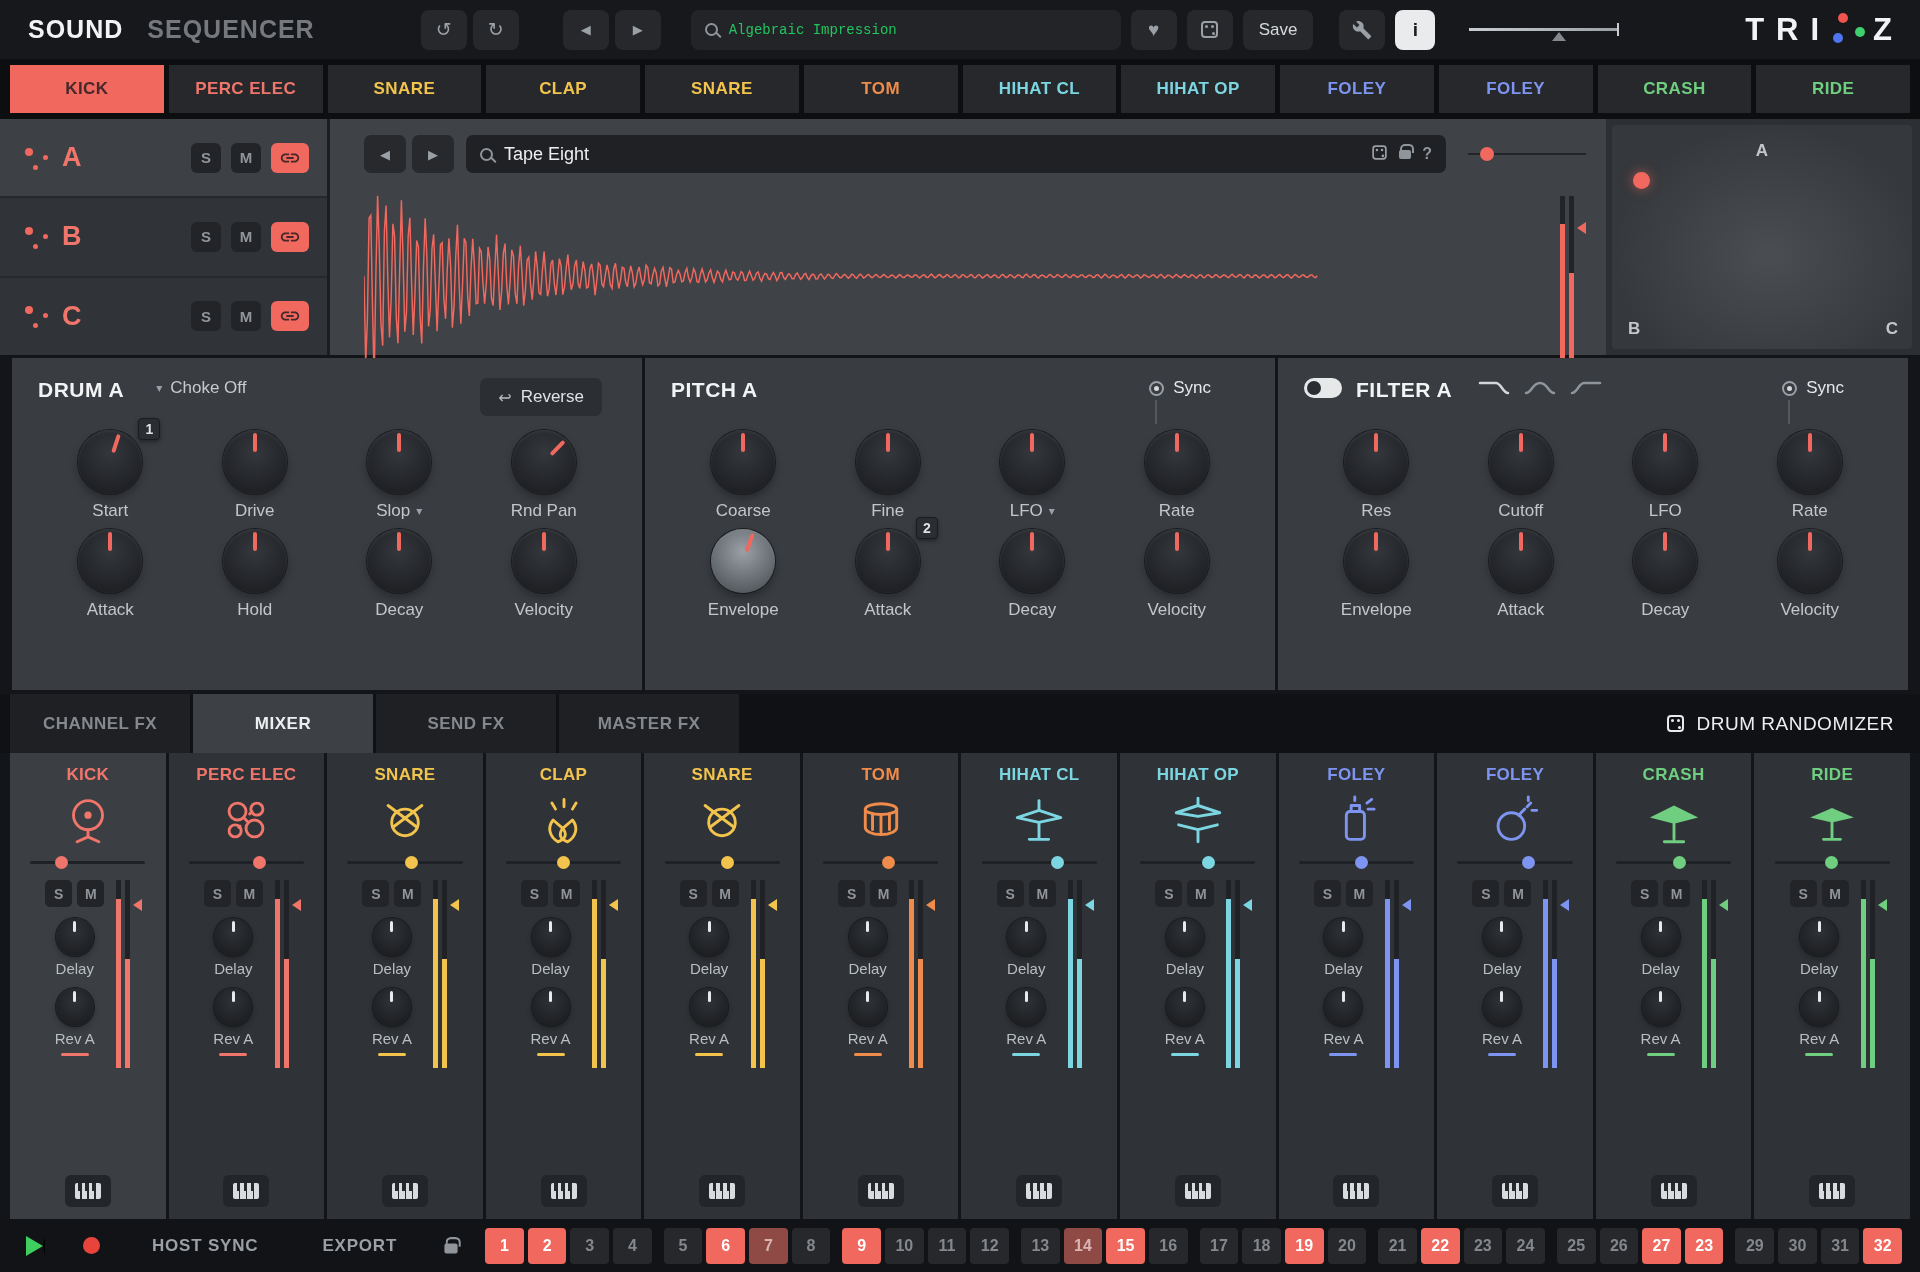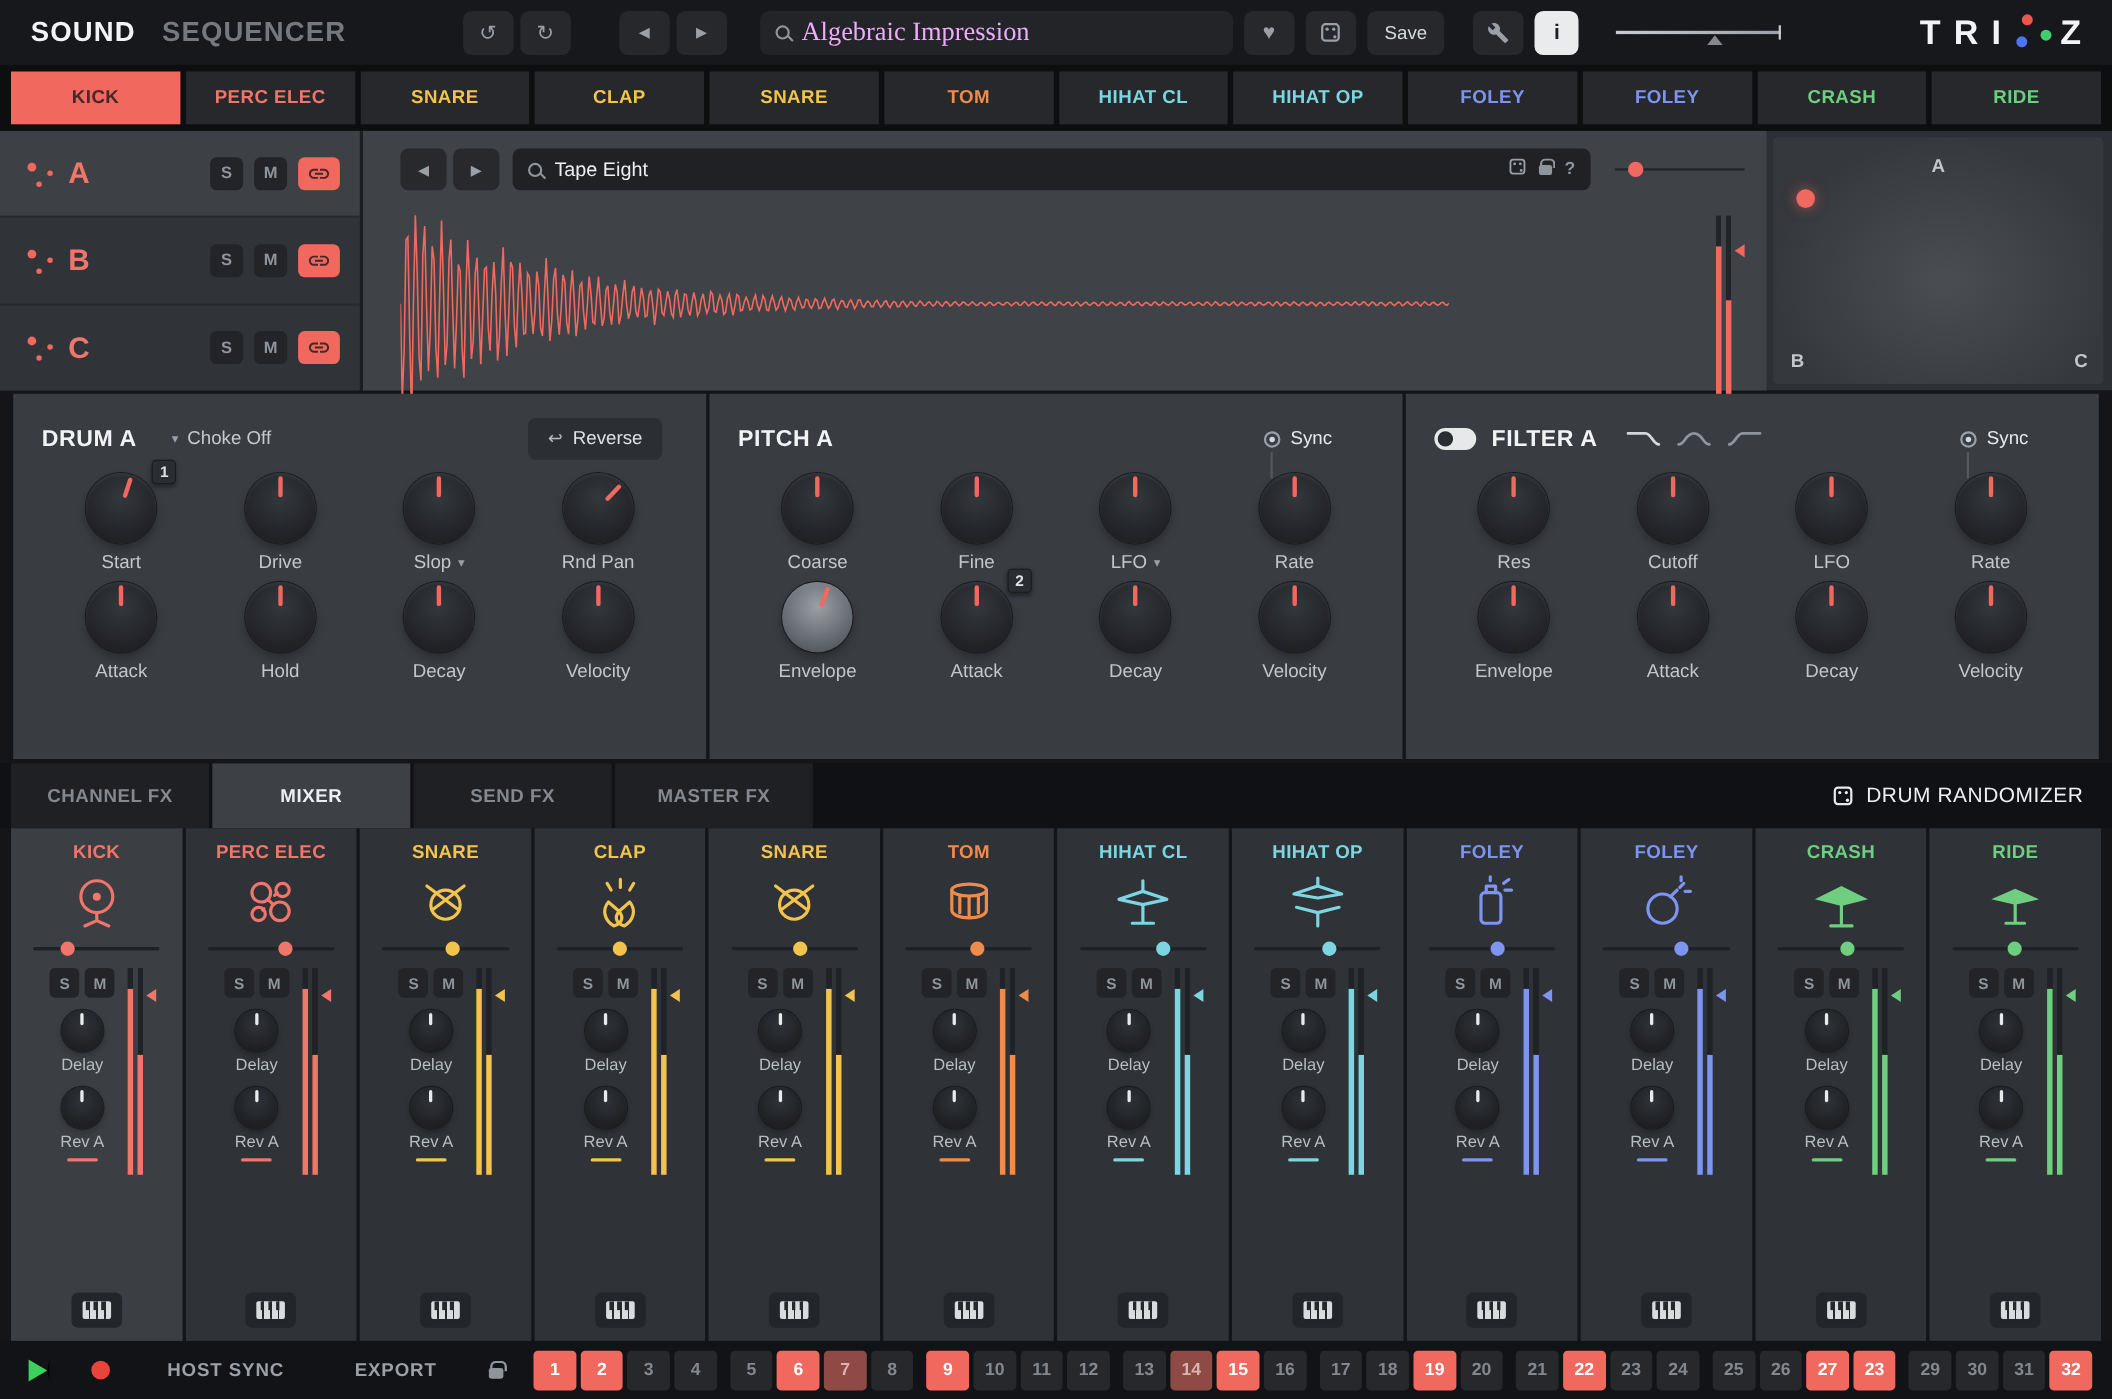--- a/index.html
+++ b/index.html
@@ -13,21 +13,21 @@
   
   .topbar{height:59px;background:#17181b;display:flex;align-items:center;padding:0 28px;gap:10px}
   .brand1{font-size:25px;font-weight:bold;color:#f2f3f5;letter-spacing:1px}
   .brand2{font-size:25px;font-weight:bold;color:#75797e;letter-spacing:1px;margin-left:14px}
   .tb-btn{height:40px;min-width:46px;background:#26282c;border:none;border-radius:8px;color:#9aa0a5;
           font-size:19px;display:flex;align-items:center;justify-content:center;cursor:pointer;font-family:inherit}
   .grp{display:flex;gap:6px}
   .g-undo{margin-left:96px}.g-nav{margin-left:34px}
   .searchbox{width:430px;height:40px;background:#222428;border-radius:8px;display:flex;align-items:center;
              padding:0 14px;gap:11px;margin-left:20px}
-  .searchbox input{flex:1;background:transparent;border:none;outline:none;color:#f0abfc;font-size:24px;font-family:Liberation Serif, serif}
+  .searchbox input{flex:1;background:transparent;border:none;outline:none;color:#22c55e;font-size:14px;font-family:Liberation Mono, monospace}
   .mag{width:13px;height:13px;border:2px solid #8f959a;border-radius:50%;position:relative;flex:0 0 auto}
   .mag::after{content:'';position:absolute;width:7px;height:2px;background:#8f959a;transform:rotate(45deg);
               right:-6px;bottom:-2px;border-radius:1px}
   .heart{font-size:19px}
   .dice{width:17px;height:17px;border:2px solid currentColor;border-radius:4px;position:relative;color:#9aa0a5;display:inline-block}
   .dice::before{content:'';position:absolute;width:3px;height:3px;border-radius:50%;background:currentColor;
                 top:2px;left:2px;box-shadow:7px 7px 0 currentColor}
   .dice::after{content:'';position:absolute;width:3px;height:3px;border-radius:50%;background:currentColor;top:2px;right:2px}
   .save-btn{font-size:17px;color:#d7dadd;padding:0 16px}
   .info-btn{background:#e9ebed;color:#1c1e21;font-weight:bold;font-size:19px;min-width:40px}
@@ -94,21 +94,21 @@
   .xypad span{position:absolute;color:#c3c7cb;font-size:17px;font-weight:bold}
   .xy-a{top:16px;left:50%;transform:translateX(-50%)}
   .xy-b{bottom:10px;left:16px}
   .xy-c{bottom:10px;right:14px}
   .xy-dot{position:absolute;left:7%;top:21%;width:17px;height:17px;border-radius:50%;background:#f0685e;
           box-shadow:0 0 12px rgba(240,104,94,.6)}
 
   
   .params{height:339px;display:flex;gap:3px;background:#141518;padding:3px 12px 4px 12px}
   .panel{flex:1;background:#393c41;padding:20px 26px 0 26px;position:relative}
-  .phead{display:flex;align-items:center;height:42px}
+  .phead{display:flex;align-items:flex-start;height:42px}
   .phead h2{font-size:21px;font-weight:bold;color:#f2f3f5;letter-spacing:.5px}
   .choke{display:flex;align-items:center;gap:8px;margin-left:32px;color:#c6cacd;font-size:17px;cursor:pointer}
   .caret{color:#9aa0a5;font-size:12px}
   .reverse-btn{margin-left:auto;margin-right:14px;background:#2b2e32;border:none;border-radius:7px;color:#dfe2e5;
                font-size:17px;font-family:inherit;padding:9px 18px;display:flex;align-items:center;gap:9px;cursor:pointer}
   .rev-ic{font-size:16px;color:#b8bcc0}
   .sync{margin-left:auto;margin-right:38px;display:flex;align-items:center;gap:9px;position:relative;cursor:pointer}
   .radio{width:15px;height:15px;border:2px solid #9aa0a5;border-radius:50%;position:relative;display:inline-block}
   .radio::after{content:'';position:absolute;width:5px;height:5px;border-radius:50%;background:#d4d8db;left:3px;top:3px}
   .sync::after{content:'';position:absolute;left:6px;top:22px;width:2px;height:24px;background:#55585c}

